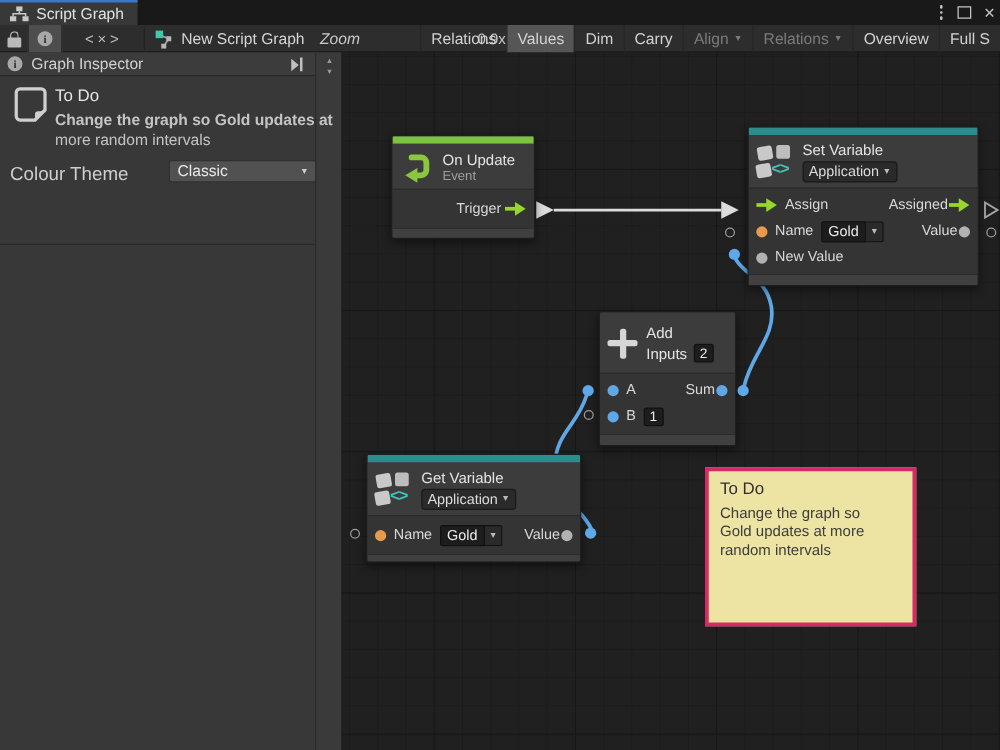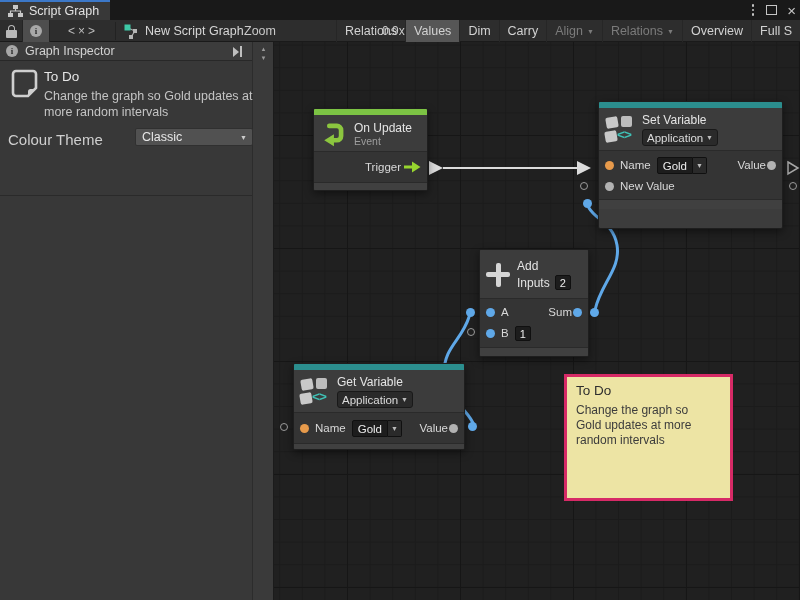--- a/index.html
+++ b/index.html
@@ -22,21 +22,21 @@
   .toolbar { position:absolute; left:0; top:20px; width:800px; height:22px; background:#2d2d2d;
              border-bottom:1px solid #1a1a1a; }
   .tb-btn { position:absolute; top:0; height:22px; display:flex; align-items:center; justify-content:center;
             color:#CFCFCF; font-size:12.5px; }
   .tb-sep { position:absolute; top:2px; width:1px; height:18px; background:#222; }
   .lock-btn { left:0; width:22px; }
   .info-btn { left:22px; width:28px; background:#4E4E4E; border-left:1px solid #242424; border-right:1px solid #242424; }
   .code-btn { left:58px; width:50px; letter-spacing:3px; color:#BDBDBD; font-size:12px; }
   .graphname { position:absolute; left:124px; top:0; height:22px; display:flex; align-items:center; gap:6px; }
   .graphname span { font-size:12.5px; color:#D6D6D6; }
-  .zoom-label { position:absolute; left:244px; top:0; height:22px; line-height:22px; font-size:12.5px; color:#C9C9C9; }
+  .zoom-label { position:absolute; left:256px; top:0; height:22px; line-height:22px; font-size:12.5px; color:#C9C9C9;font-style:italic; }
   .zoom-track { position:absolute; left:285px; top:30px; width:90px; height:2px; background:#5d5d5d; }
   .zoom-handle { position:absolute; left:358px; top:25px; width:12px; height:12px; border-radius:50%; background:#909090; }
   .zoom-value { position:absolute; left:382px; top:0; height:22px; line-height:22px; font-size:12px; color:#C9C9C9; }
   .tb-right { position:absolute; right:0; top:0; height:22px; display:flex; }
   .tb-right .rbtn { height:22px; display:flex; align-items:center; padding:0 8px; font-size:12.5px;
                     color:#D2D2D2; border-left:1px solid #262626; white-space:nowrap; }
   .rbtn.active { background:#565656; }
   .rbtn.disabled { color:#7b7b7b;text-align:right; }
   .caret { font-size:7px; margin-left:4px; color:inherit; }
 
@@ -48,21 +48,21 @@
   .insp-title { font-size:12.5px; color:#D2D2D2; }
   .insp-scroll { position:absolute; left:252px; top:0; width:21px; height:558px; background:#3a3a3a; border-left:1px solid #2c2c2c; }
   .scroll-arrow { width:21px; height:9px; text-align:center; font-size:6px; color:#9a9a9a; line-height:9px; }
   .dock-icon { position:absolute; right:10px; top:4px; display:flex; align-items:center; }
   .dock-icon .tri { width:0; height:0; border-left:6px solid #BFBFBF; border-top:5px solid transparent; border-bottom:5px solid transparent; }
   .dock-icon .bar { width:2px; height:11px; background:#BFBFBF; margin-left:1.5px; }
   .info-circ { width:12px; height:12px; border-radius:50%; background:#A8A8A8; color:#2d2d2d; font-size:9px;
                font-weight:bold; text-align:center; line-height:12px; font-family:"Liberation Serif", serif; }
   .todo-block { position:absolute; left:0; top:19px; width:252px; }
   .todo-title { position:absolute; left:44px; top:8px; font-size:13.5px; color:#E6E6E6; }
-  .todo-line1 { position:absolute; left:44px; top:28px; font-size:12.5px; color:#C4C4C4; white-space:nowrap; }
+  .todo-line1 { position:absolute; left:44px; top:28px; font-size:12.5px; color:#C4C4C4; white-space:nowrap;font-weight:bold; }
   .todo-line2 { position:absolute; left:44px; top:44px; font-size:12.5px; color:#C4C4C4; }
   .theme-row { position:absolute; left:0; top:86px; width:252px; height:22px; }
   .theme-label { position:absolute; left:8px; top:3px; font-size:15px; color:#CFCFCF; }
   .theme-dd { position:absolute; left:135px; top:0; width:118px; height:18px; background:#515151;
               border:1px solid #303030; border-radius:2px; display:flex; align-items:center; }
   .theme-dd span.v { font-size:12.5px; color:#E8E8E8; padding-left:6px; flex:1; }
   .theme-dd span.c { font-size:7px; color:#CCC; padding-right:5px; }
   .insp-divider { position:absolute; left:0; top:153px; width:252px; height:1px; background:#2a2a2a; }
 
   
@@ -287,20 +287,34 @@
       </div>
       <div>
         <div class="n-title">Set Variable</div>
         <div class="dd" style="margin-top:2px;width:76px">
           <span class="clip" style="width:58px">Application</span>
           <span class="c">▼</span>
         </div>
       </div>
     </div>
     <div class="n-body">
+      <div class="n-row">
+        <svg class="garrow" width="17" height="12" viewBox="0 0 17 12">
+          <rect x="0" y="4.5" width="9" height="3" fill="#97D52F"></rect>
+            <path d="M8 0.5 L16.5 6 L8 11.5 Z" fill="#97D52F"></path>
+        </svg>
+        <span>Assign</span>
+        <div class="right">
+          <span class="clip" style="width:47px">Assigned</span>
+          <svg class="garrow" width="17" height="12" viewBox="0 0 17 12">
+            <rect x="0" y="4.5" width="9" height="3" fill="#97D52F"></rect>
+              <path d="M8 0.5 L16.5 6 L8 11.5 Z" fill="#97D52F"></path>
+          </svg>
+        </div>
+      </div>
       <div class="n-row" style="height:22px">
         <div class="dot orange"></div>
         <span>Name</span>
         <div class="gold-dd">
           <span class="gv">Gold</span>
           <span class="gc">▼</span>
         </div>
         <div class="right">
           <span>Value</span>
           <div class="dot gray"></div>

